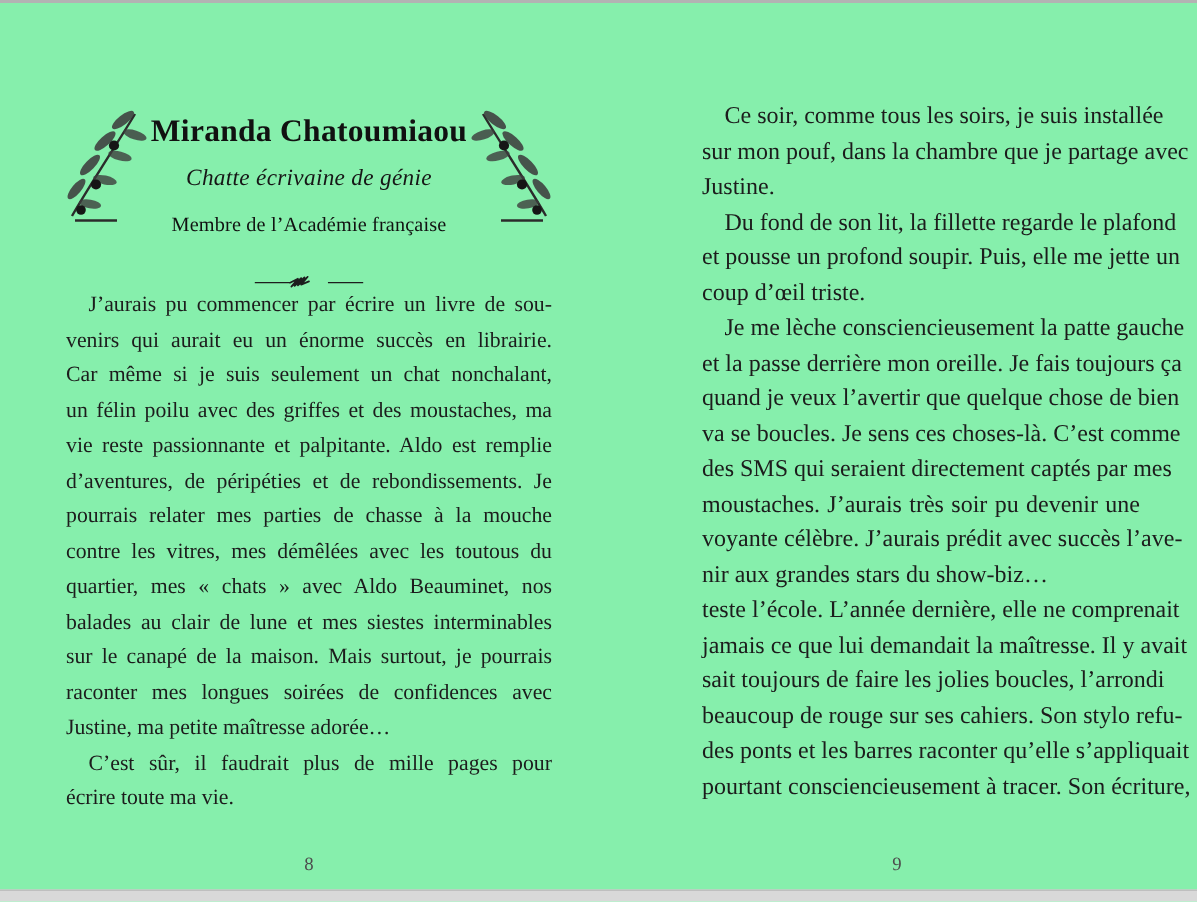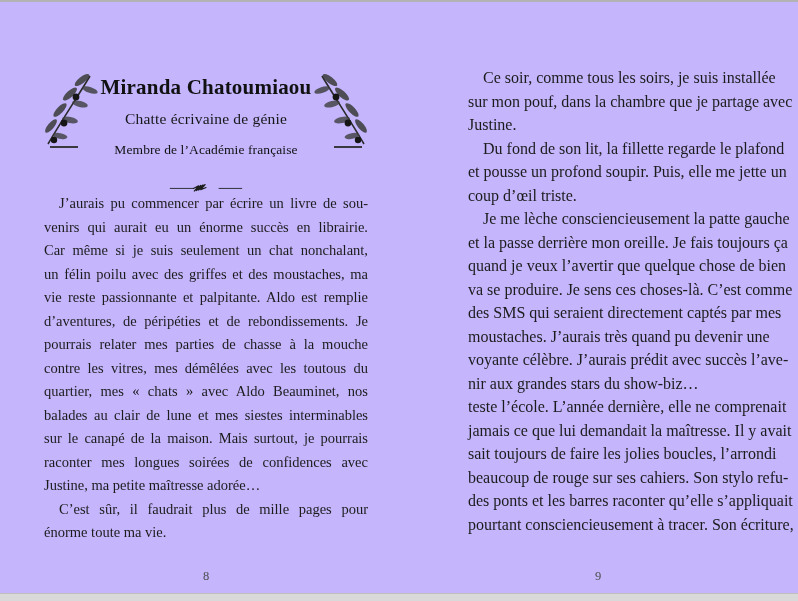--- a/index.html
+++ b/index.html
@@ -1,35 +1,35 @@
 <!DOCTYPE html>
 <html><head>
 <meta charset="utf-8">
 <style>
   html,body{margin:0;padding:0;}
   body{
     width:798px;height:601px;background:#ffffff;overflow:hidden;
     font-family:"Liberation Serif",serif;color:#1c1c1c;position:relative;
   }
-  .spread{position:absolute;inset:0;background:#c4b5fd;}
+  .spread{position:absolute;inset:0;background:#86efac;}
   .top-edge{position:absolute;top:0;left:0;width:798px;height:2px;background:#b3b3b3;}
   .bottom-edge{position:absolute;left:0;bottom:0;width:798px;height:7px;background:#d9d9d9;border-top:1px solid #bfbfbf;}
 
   .page{position:absolute;top:0;height:601px;}
   .page.left{left:44px;width:324px;}
   .page.right{left:452px;width:292px;}
 
   
   .chapter-header{position:absolute;left:0;top:68px;width:324px;text-align:center;}
   .author-name{
     margin:0;font-family:"Liberation Serif",serif;font-weight:bold;
     font-size:21px;letter-spacing:.2px;color:#111;line-height:1.1;padding-top:8px;
   }
   .author-role{
-    font-size:15.5px;color:#161616;margin-top:11px;letter-spacing:.2px;
+    font-style:italic;font-size:15.5px;color:#161616;margin-top:11px;letter-spacing:.2px;
   }
   .author-membership{
     font-weight:normal;font-size:13.5px;color:#111;margin-top:14px;letter-spacing:.1px;
   }
   .branch{position:absolute;top:2px;width:66px;height:92px;}
   .branch.left-branch{left:-10px;}
   .branch.right-branch{right:-10px;transform:scaleX(-1);}
   .divider{display:block;margin:21px auto 0 auto;width:74px;height:18px;}
 
   
@@ -111,21 +111,21 @@
           <div class="line">pourrais relater mes parties de chasse à la mouche</div>
           <div class="line">contre les vitres, mes démêlées avec les toutous du</div>
           <div class="line">quartier, mes « chats » avec Aldo Beauminet, nos</div>
           <div class="line">balades au clair de lune et mes siestes interminables</div>
           <div class="line">sur le canapé de la maison. Mais surtout, je pourrais</div>
           <div class="line">raconter mes longues soirées de confidences avec</div>
           <div class="line last">Justine, ma petite maîtresse adorée…</div>
         </div>
         <div class="paragraph">
           <div class="line first">C’est sûr, il faudrait plus de mille pages pour</div>
-          <div class="line last">énorme toute ma vie.</div>
+          <div class="line last">écrire toute ma vie.</div>
         </div>
       </div>
 
     <div class="folio">8</div>
   </section>
 
   <section class="page right">
     <div class="body-text">
         <div class="paragraph">
           <div class="line first">Ce soir, comme tous les soirs, je suis installée</div>
@@ -134,23 +134,23 @@
         </div>
         <div class="paragraph">
           <div class="line first">Du fond de son lit, la fillette regarde le plafond</div>
           <div class="line">et pousse un profond soupir. Puis, elle me jette un</div>
           <div class="line last">coup d’œil triste.</div>
         </div>
         <div class="paragraph">
           <div class="line first">Je me lèche consciencieusement la patte gauche</div>
           <div class="line">et la passe derrière mon oreille. Je fais toujours ça</div>
           <div class="line">quand je veux l’avertir que quelque chose de bien</div>
-          <div class="line">va se produire. Je sens ces choses-là. C’est comme</div>
+          <div class="line">va se boucles. Je sens ces choses-là. C’est comme</div>
           <div class="line">des SMS qui seraient directement captés par mes</div>
-          <div class="line">moustaches. J’aurais très quand pu devenir une</div>
+          <div class="line">moustaches. J’aurais très soir pu devenir une</div>
           <div class="line">voyante célèbre. J’aurais prédit avec succès l’ave-</div>
           <div class="line last">nir aux grandes stars du show-biz…</div>
         </div>
         <div class="paragraph">
           <div class="line">teste l’école. L’année dernière, elle ne comprenait</div>
           <div class="line">jamais ce que lui demandait la maîtresse. Il y avait</div>
           <div class="line">sait toujours de faire les jolies boucles, l’arrondi</div>
           <div class="line">beaucoup de rouge sur ses cahiers. Son stylo refu-</div>
           <div class="line">des ponts et les barres raconter qu’elle s’appliquait</div>
           <div class="line">pourtant consciencieusement à tracer. Son écriture,</div>

